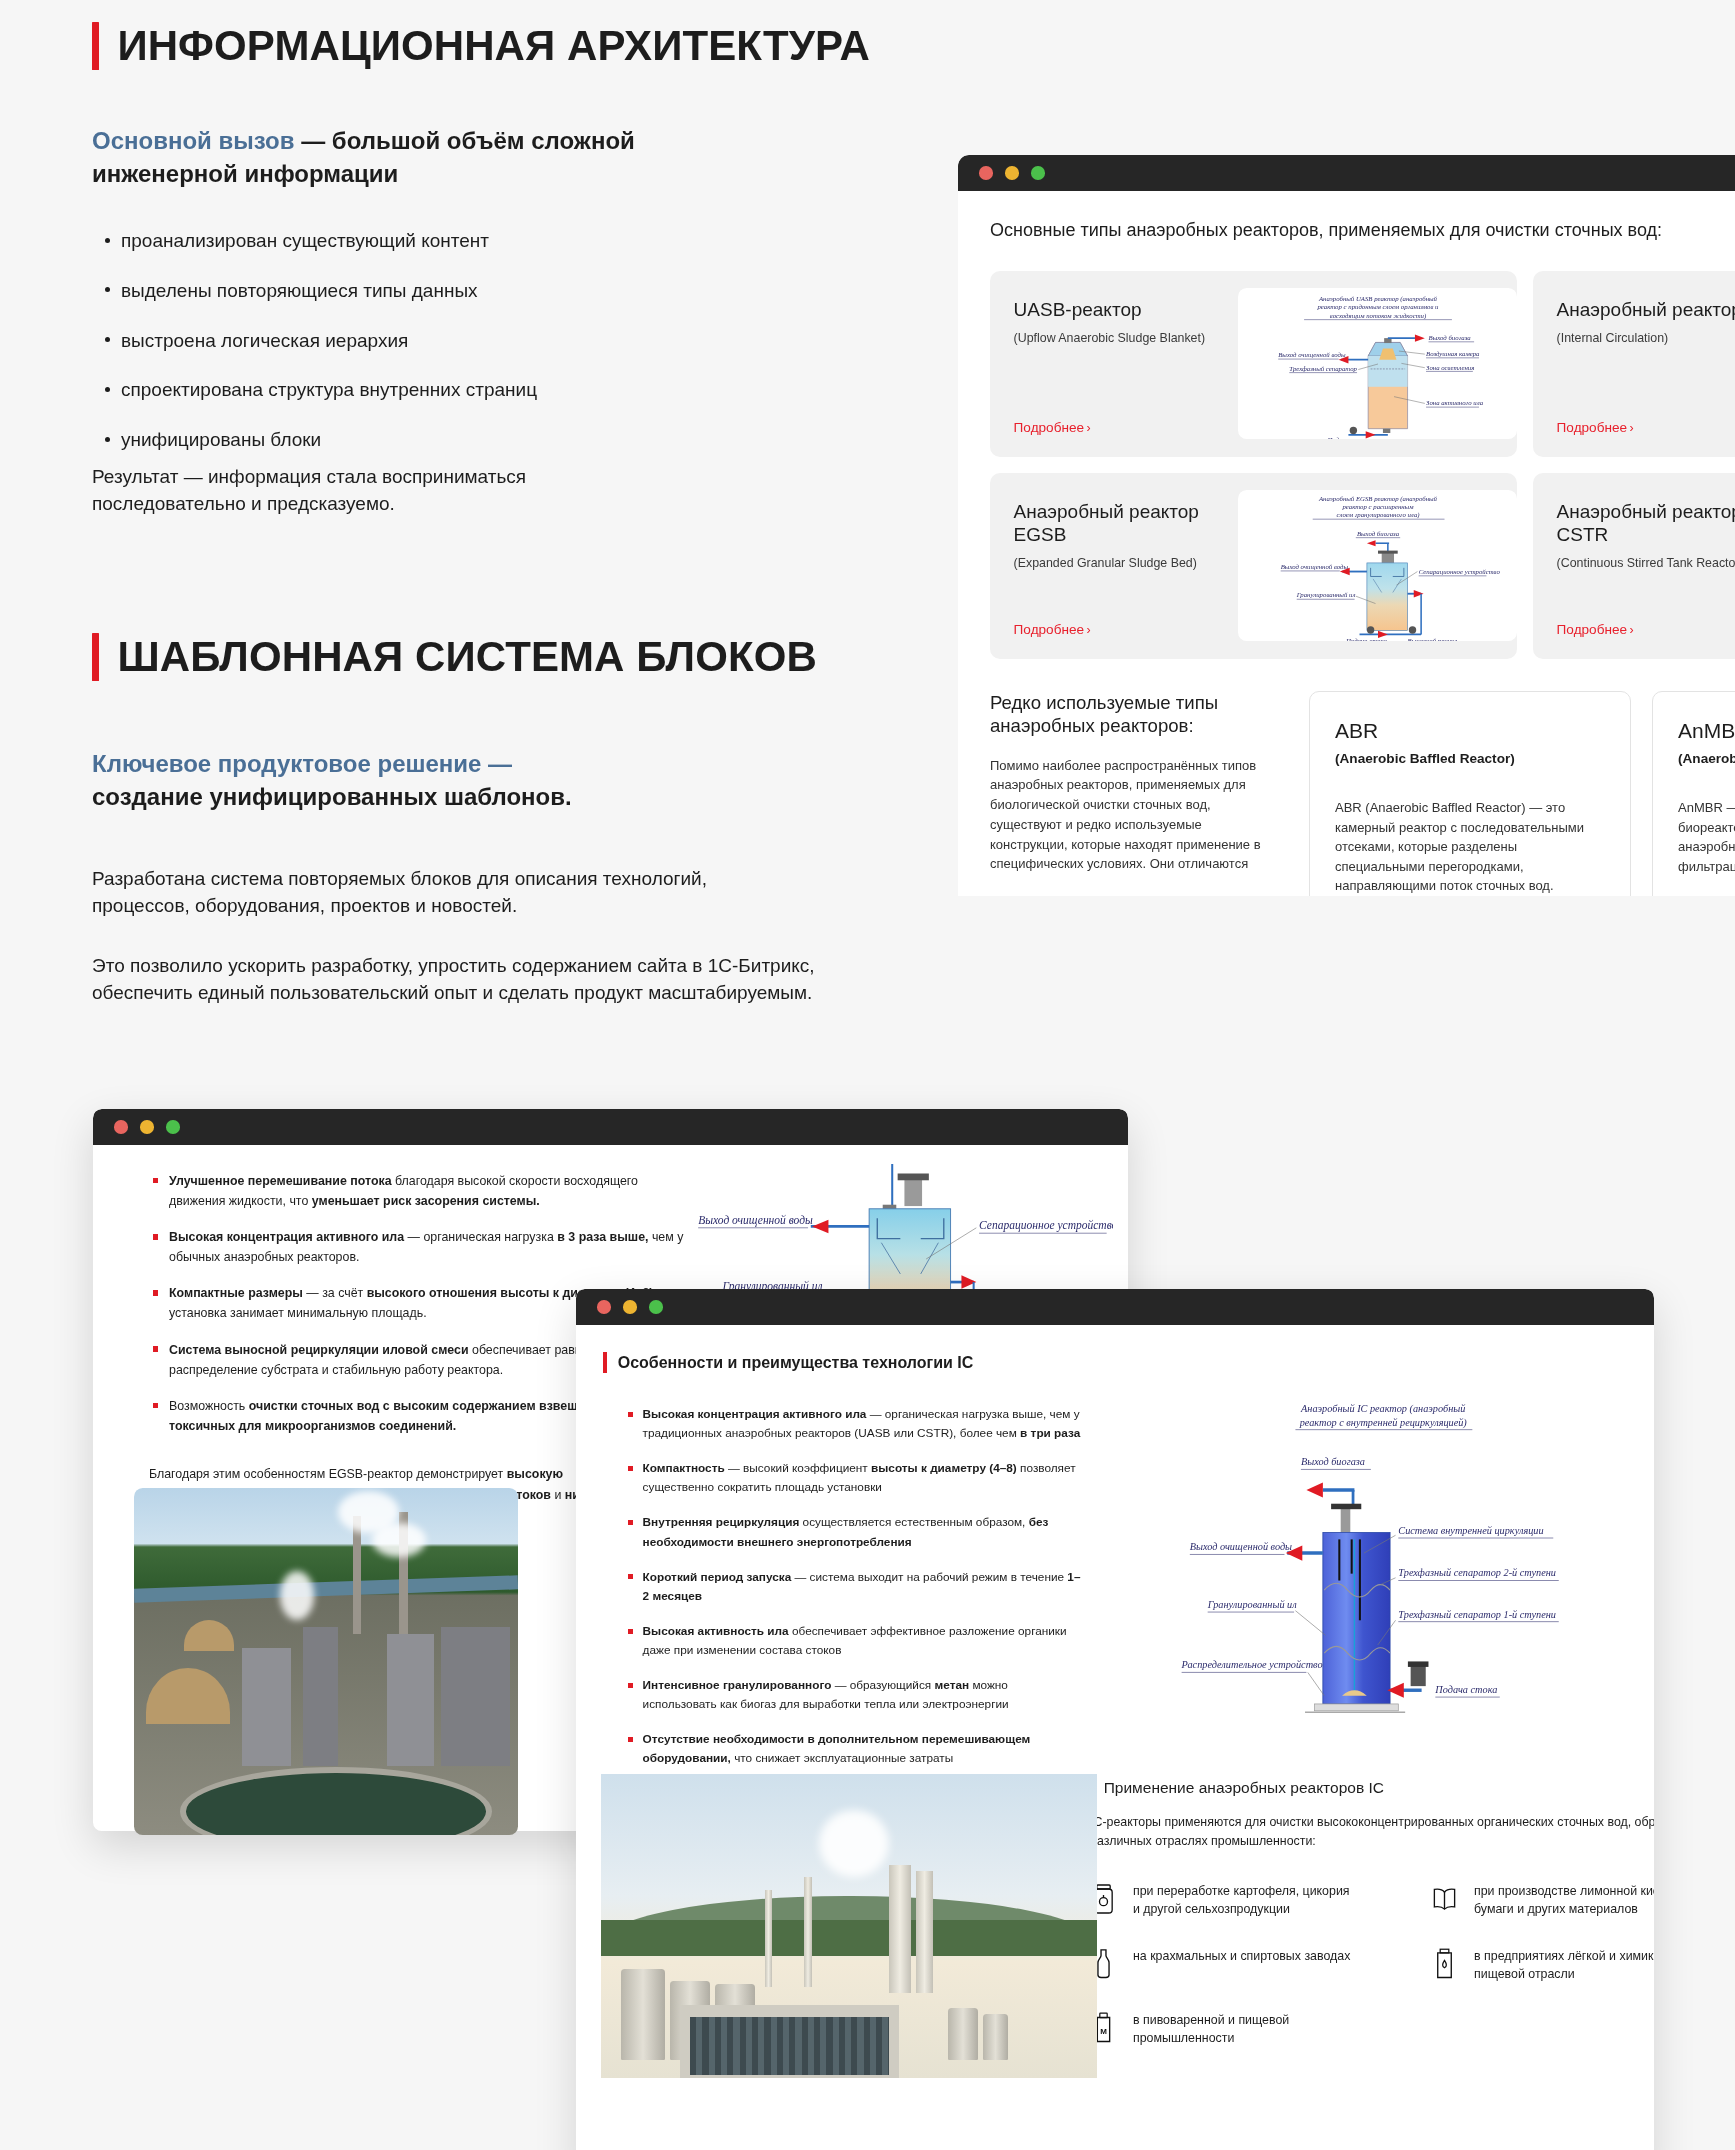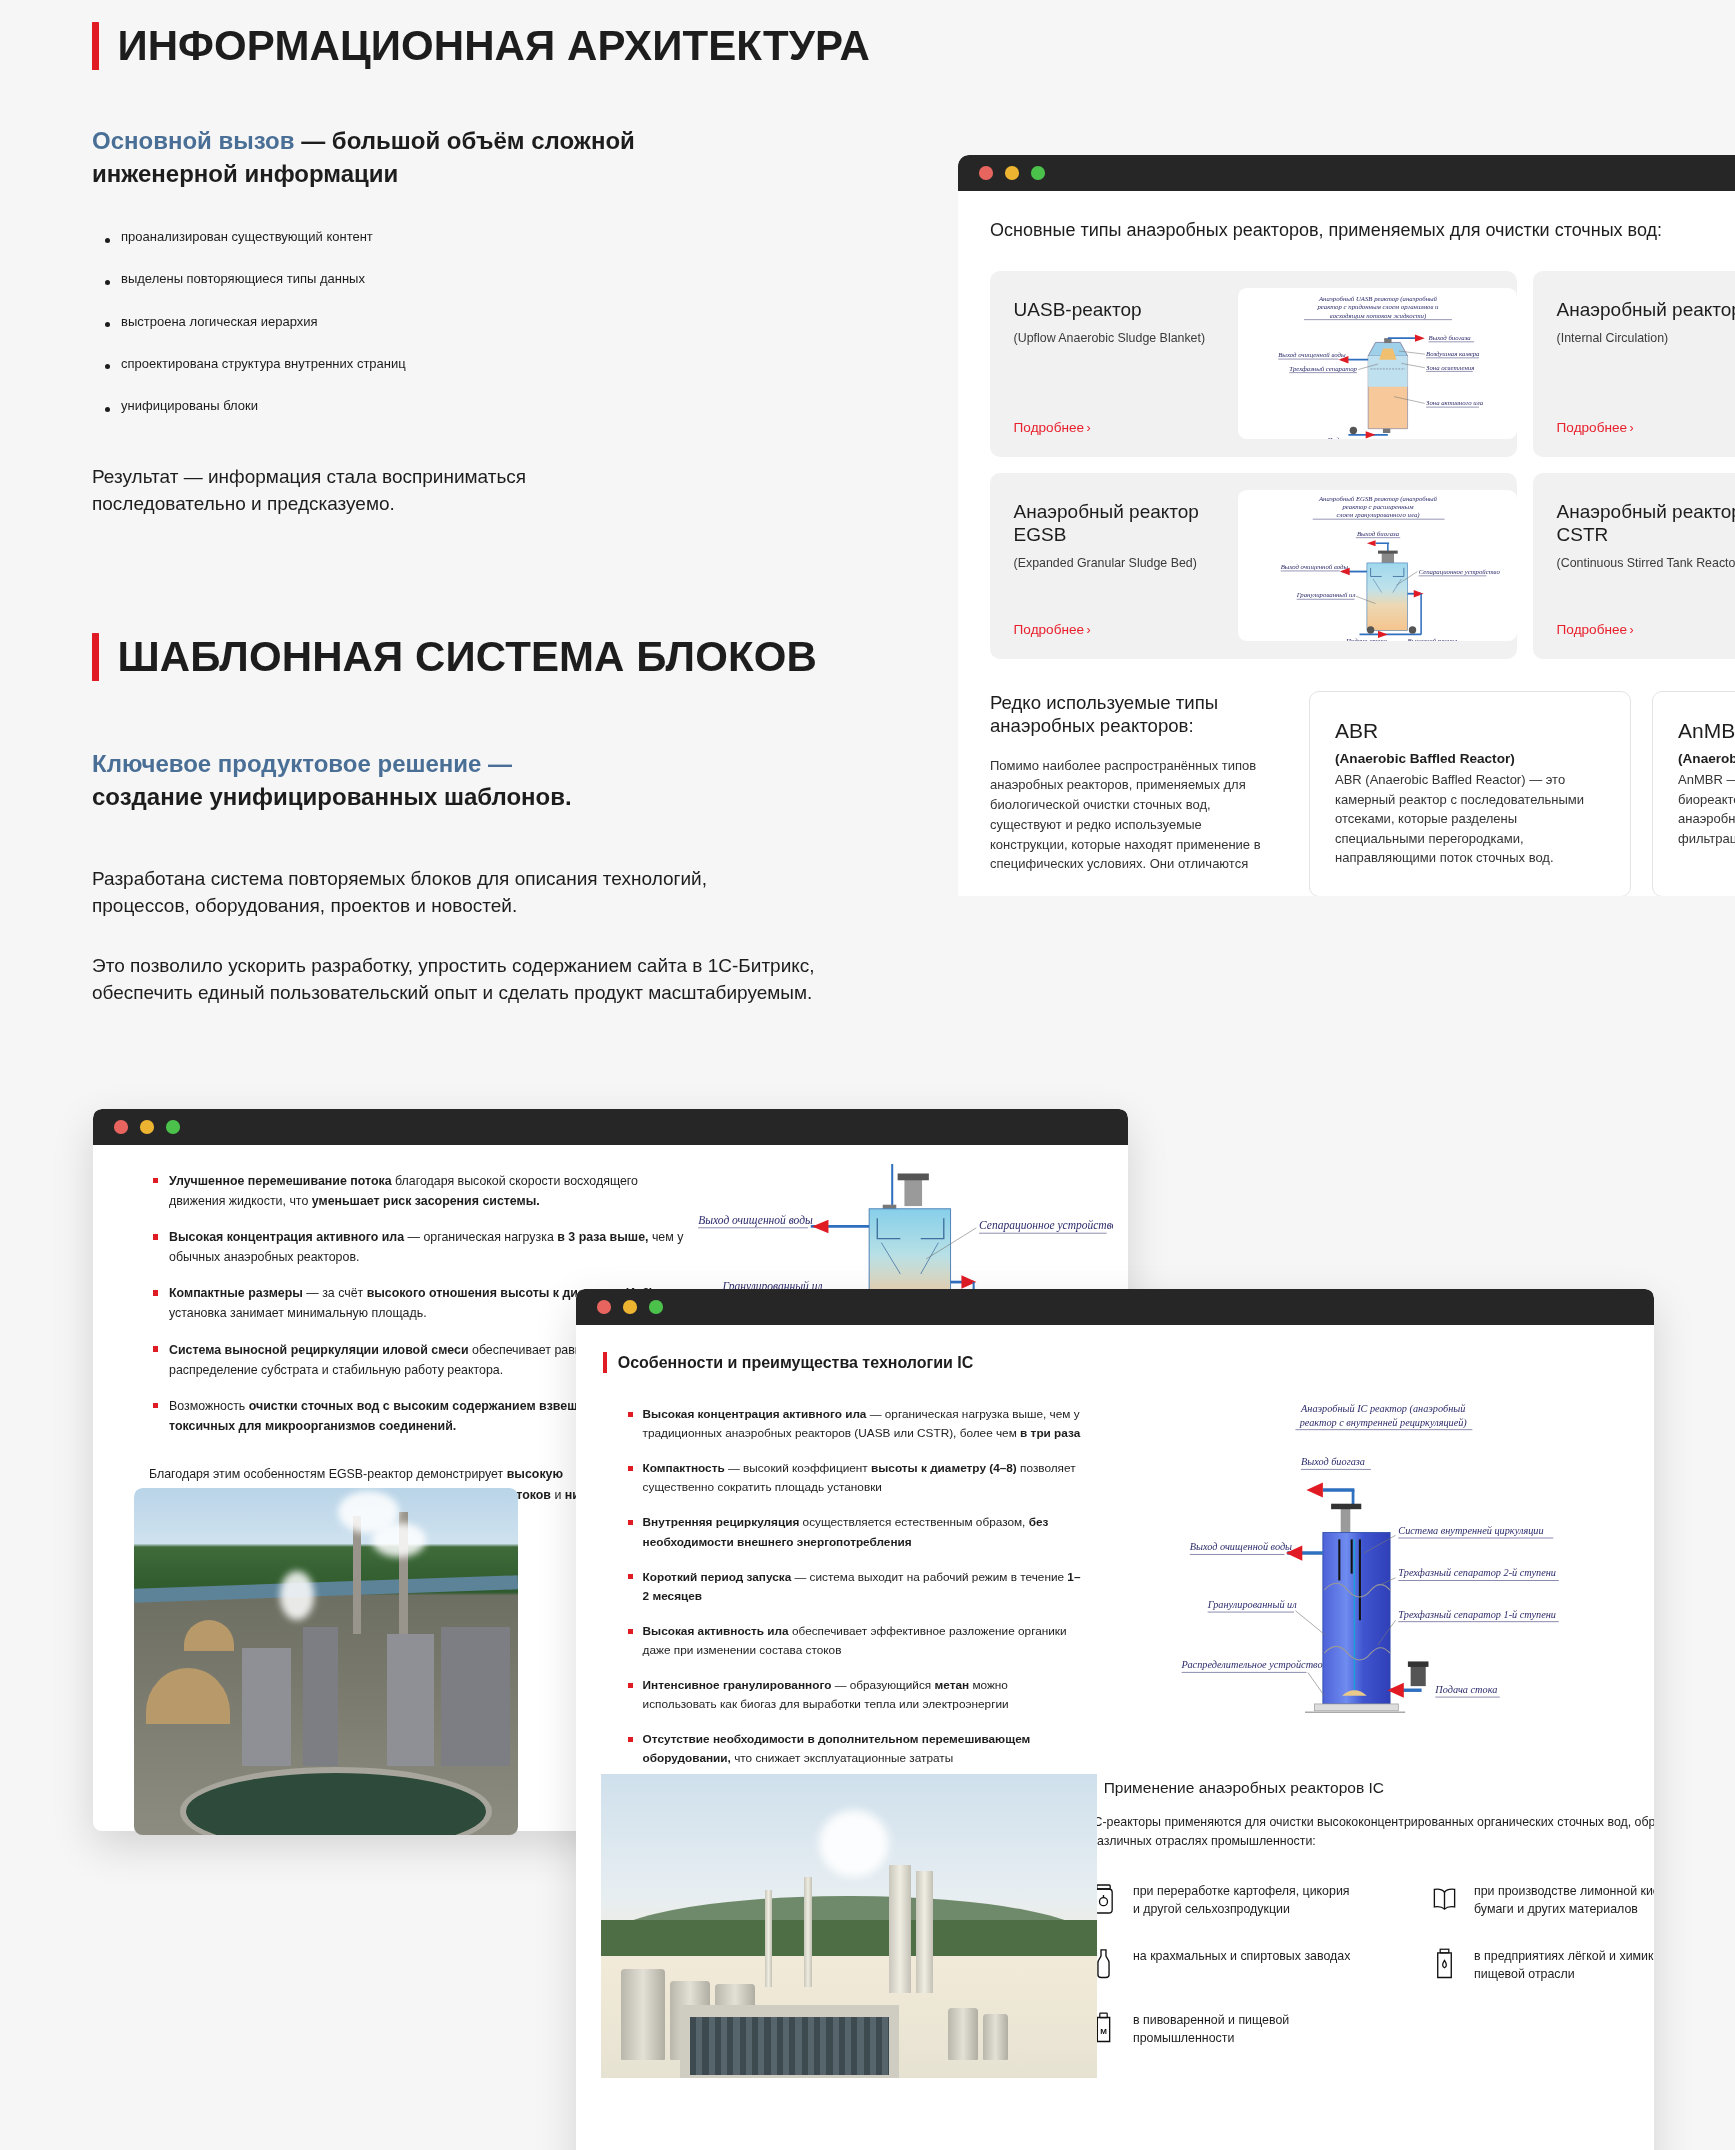--- a/index.html
+++ b/index.html
@@ -21,21 +21,21 @@
     color:#1d1d1d;align-self:center;white-space:nowrap;
   }
 
   .lead{position:absolute;font-size:24px;line-height:1.38;font-weight:700;color:#1d1d1d;}
   .lead .accent{color:#4a6f96;}
   .lead2{position:absolute;font-size:24px;line-height:1.38;font-weight:700;color:#1d1d1d;}
   .lead2 .accent{color:#4a6f96;font-weight:700;}
 
   ul.bullets{position:absolute;margin:0;padding:0;list-style:none;}
   ul.bullets li{
-    font-size:13px;line-height:1.25;color:#1d1d1d;margin-bottom:26px;
+    font-size:19px;line-height:1.25;color:#1d1d1d;margin-bottom:26px;
     padding-left:22px;position:relative;
   }
   ul.bullets li:before{
     content:"";position:absolute;left:6.2px;top:8.7px;width:5px;height:5px;
     border-radius:50%;background:#1d1d1d;
   }
   .para{position:absolute;font-size:19px;line-height:1.42;color:#1d1d1d;}
 
   
   .browser{position:absolute;background:#ffffff;overflow:hidden;}
@@ -70,21 +70,21 @@
   
   .lowrow{display:flex;gap:21px;margin-top:32px;}
   .rare-title{font-size:18.6px;line-height:1.25;color:#1d1d1d;font-weight:400;width:298px;}
   .rare-text{font-size:13px;line-height:1.52;color:#333;margin-top:18.6px;width:291px;}
   .wcard{
     background:#fff;border:0.6px solid #e3e3e3;border-radius:10px;
     width:322px;padding:28.5px 25px;box-sizing:border-box;flex:0 0 auto;
   }
   .wcard .wt{font-size:21px;font-weight:400;color:#1d1d1d;line-height:1;}
   .wcard .ws{font-size:13.6px;font-weight:700;color:#1d1d1d;margin-top:10px;}
-  .wcard .wp{font-size:13px;line-height:1.5;color:#333;margin-top:4px;}
+  .wcard .wp{font-size:13px;line-height:1.5;color:#333;margin-top:32px;}
 
   
   #b2{left:93px;top:1109px;width:1035px;height:722px;border-radius:8.7px;}
   #b2 .bar{border-top-left-radius:8.7px;border-top-right-radius:8.7px;}
   #b2 .b2body{display:flex;padding:15px;}
   .egsb-left{width:583px;padding:11px 0 0 41px;box-sizing:border-box;}
   ul.redbul{margin:0;padding:0;list-style:none;}
   ul.redbul li{
     position:relative;padding-left:20px;font-size:12.4px;line-height:1.62;
     color:#1d1d1d;margin-bottom:16px;

